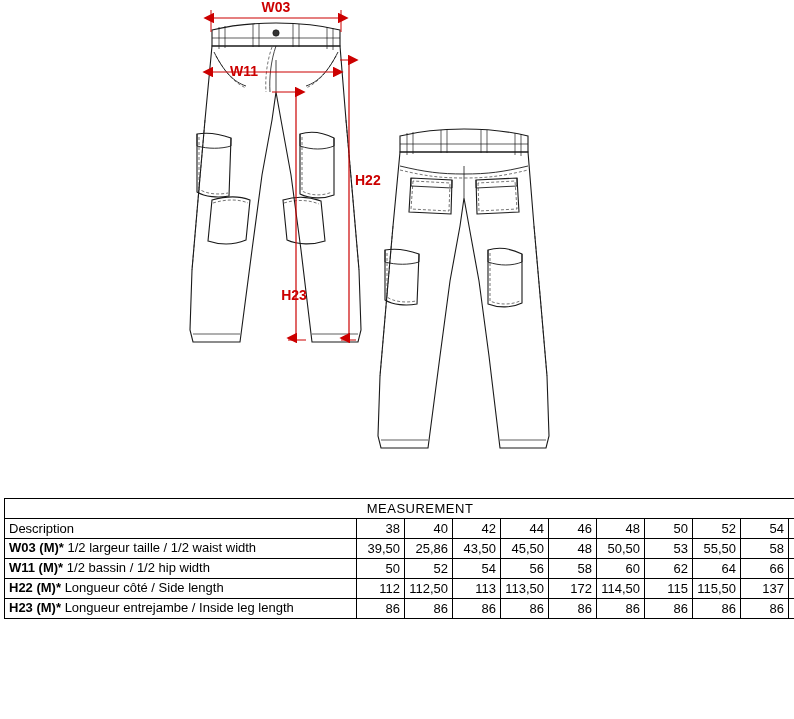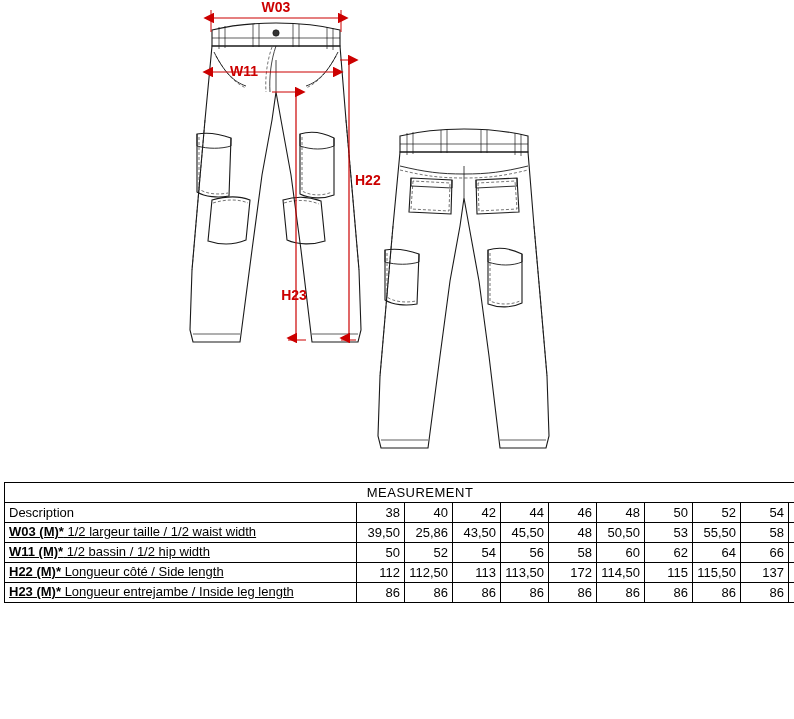--- a/index.html
+++ b/index.html
@@ -30,21 +30,21 @@
     height: 478px;
   }
   #drawing svg {
     display: block;
   }
 
   
   #measurement-table-wrap {
     position: absolute;
     left: 4px;
-    top: 482px;
+    top: 498px;
     width: 786px;
   }
   table.meas {
     border-collapse: collapse;
     width: 786px;
     table-layout: fixed;
     background: #fff;
   }
   table.meas td, table.meas th {
     border: 1px solid #000;
@@ -67,21 +67,20 @@
   }
   .hdr-size {
     text-align: right;
     font-size: 14px;
     font-weight: bold;
   }
   td.desc {
     font-size: 14.5px;
     line-height: 1.15;
     padding: 4px 4px 4px 5px;
-    text-decoration: underline;
   }
   td.desc b {
     font-weight: bold;
   }
   td.val {
     text-align: right;
     font-size: 12.5px;
   }
   
   col.c-desc { width: 352px; }

